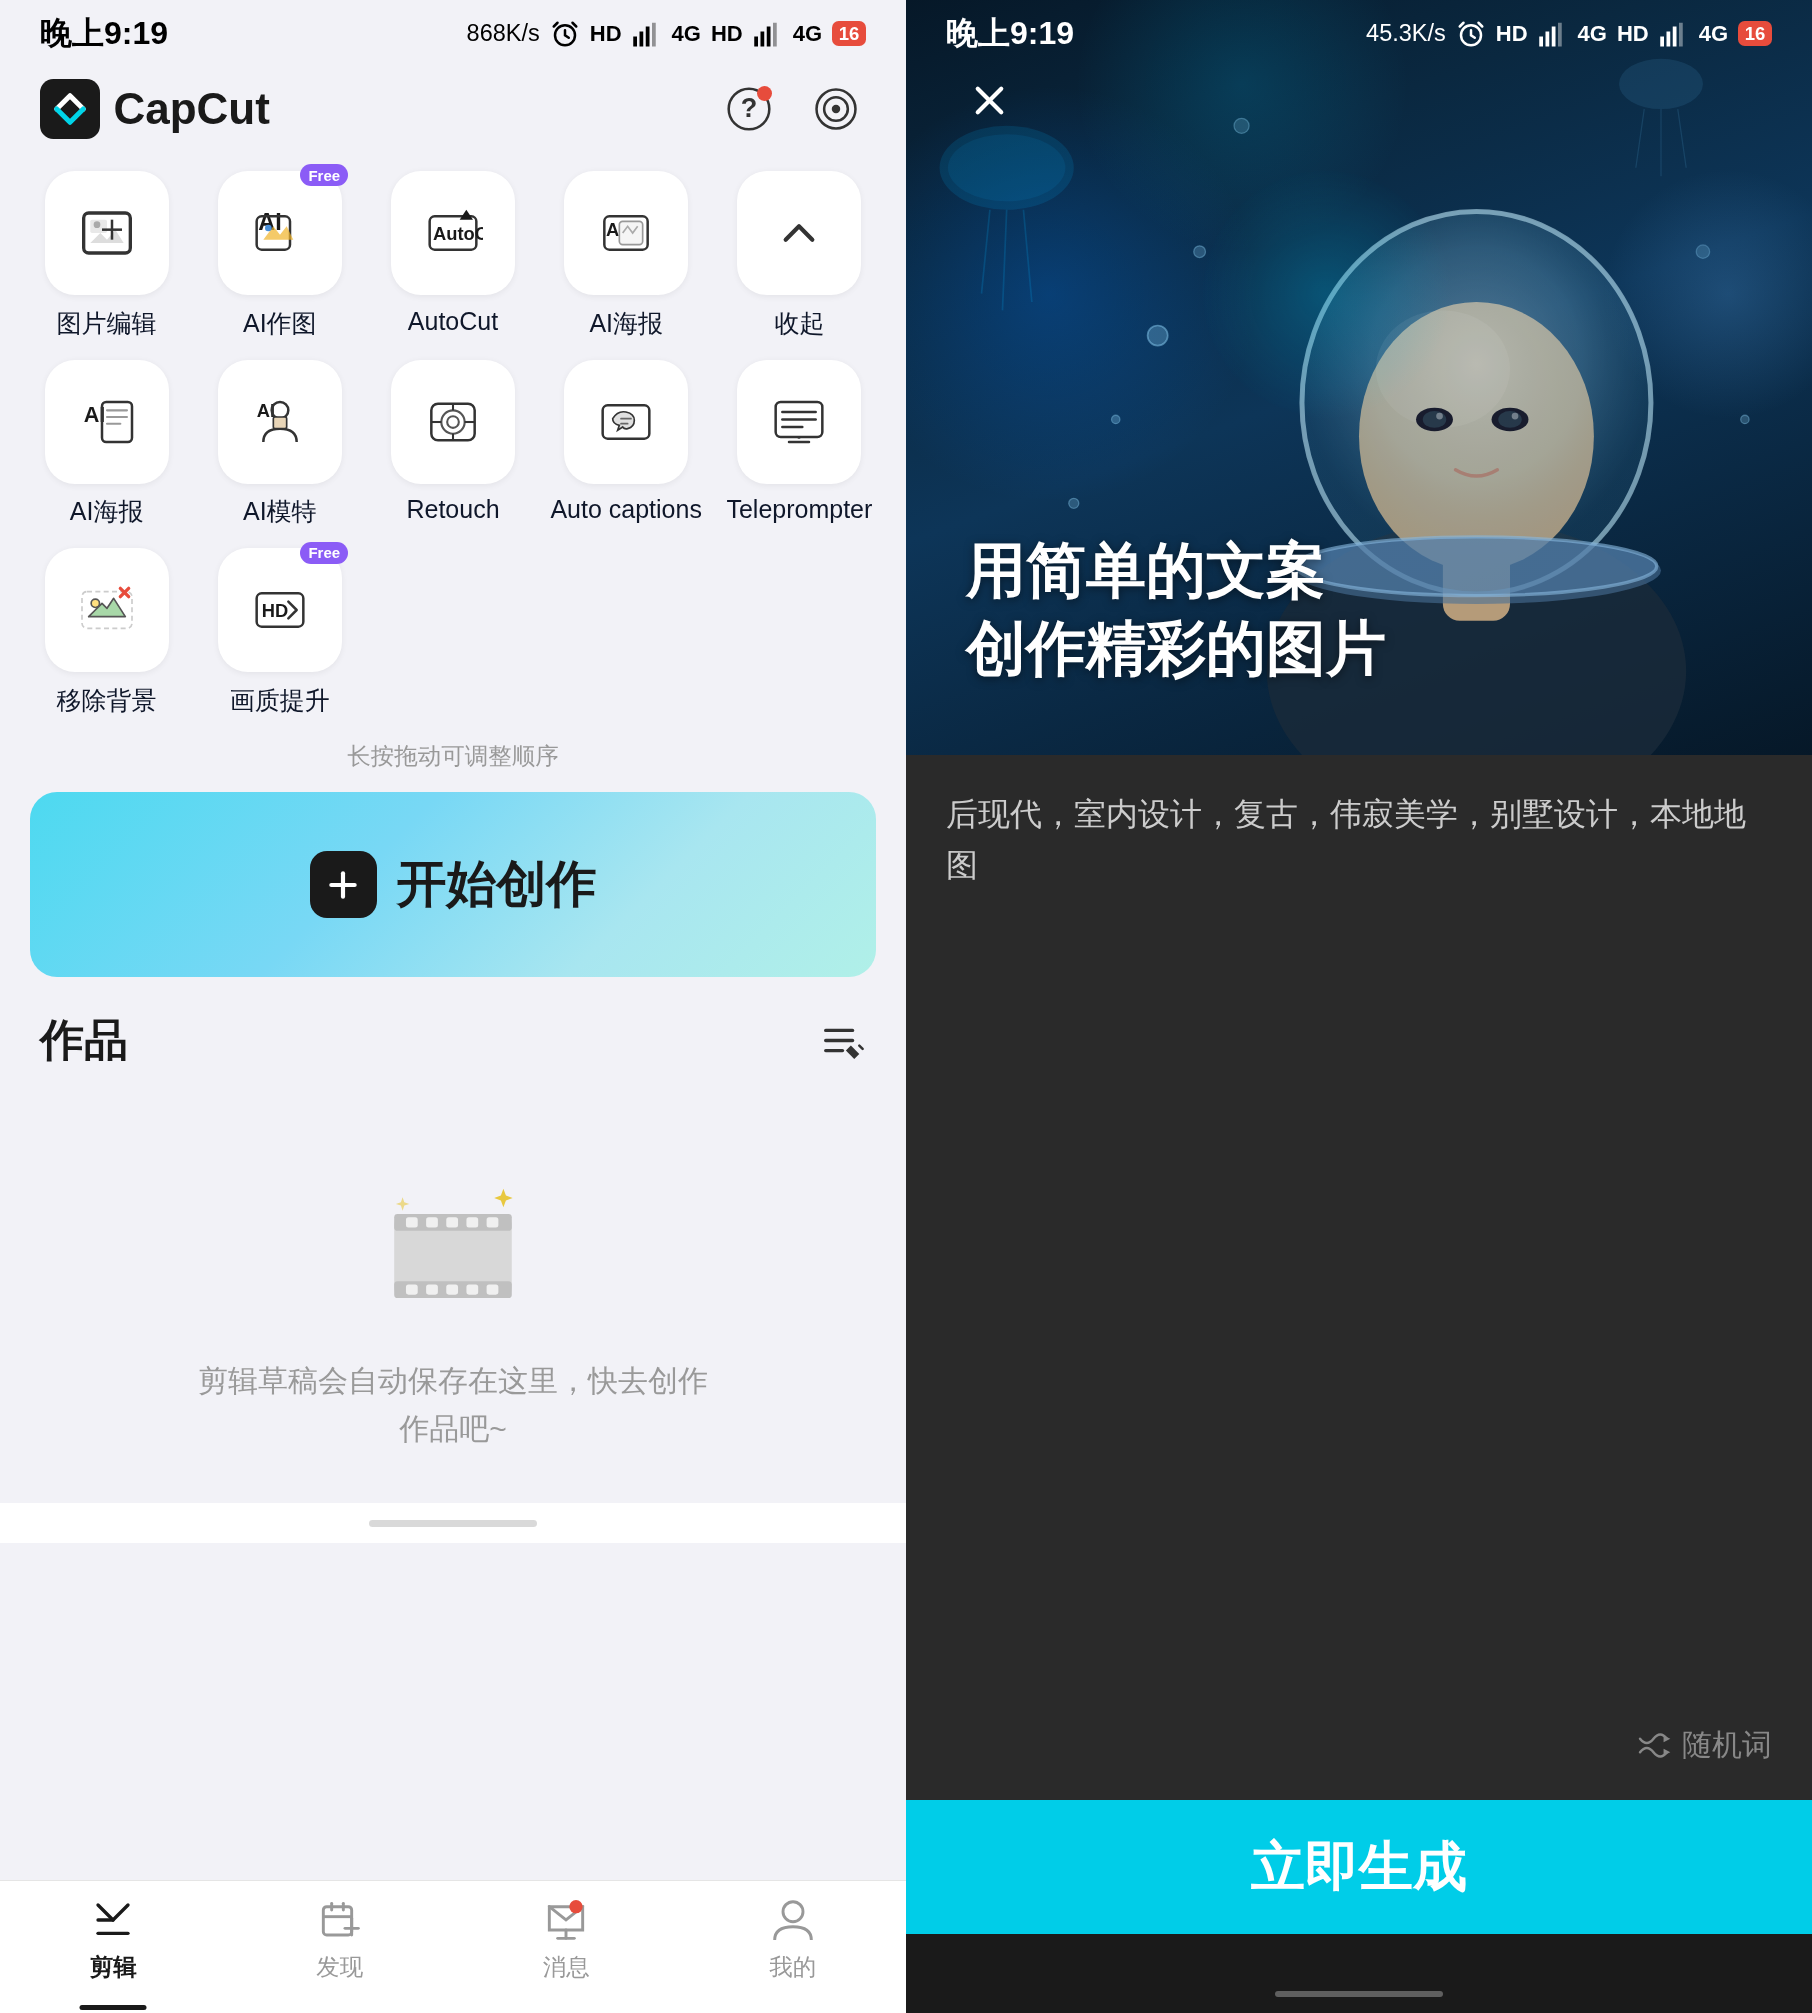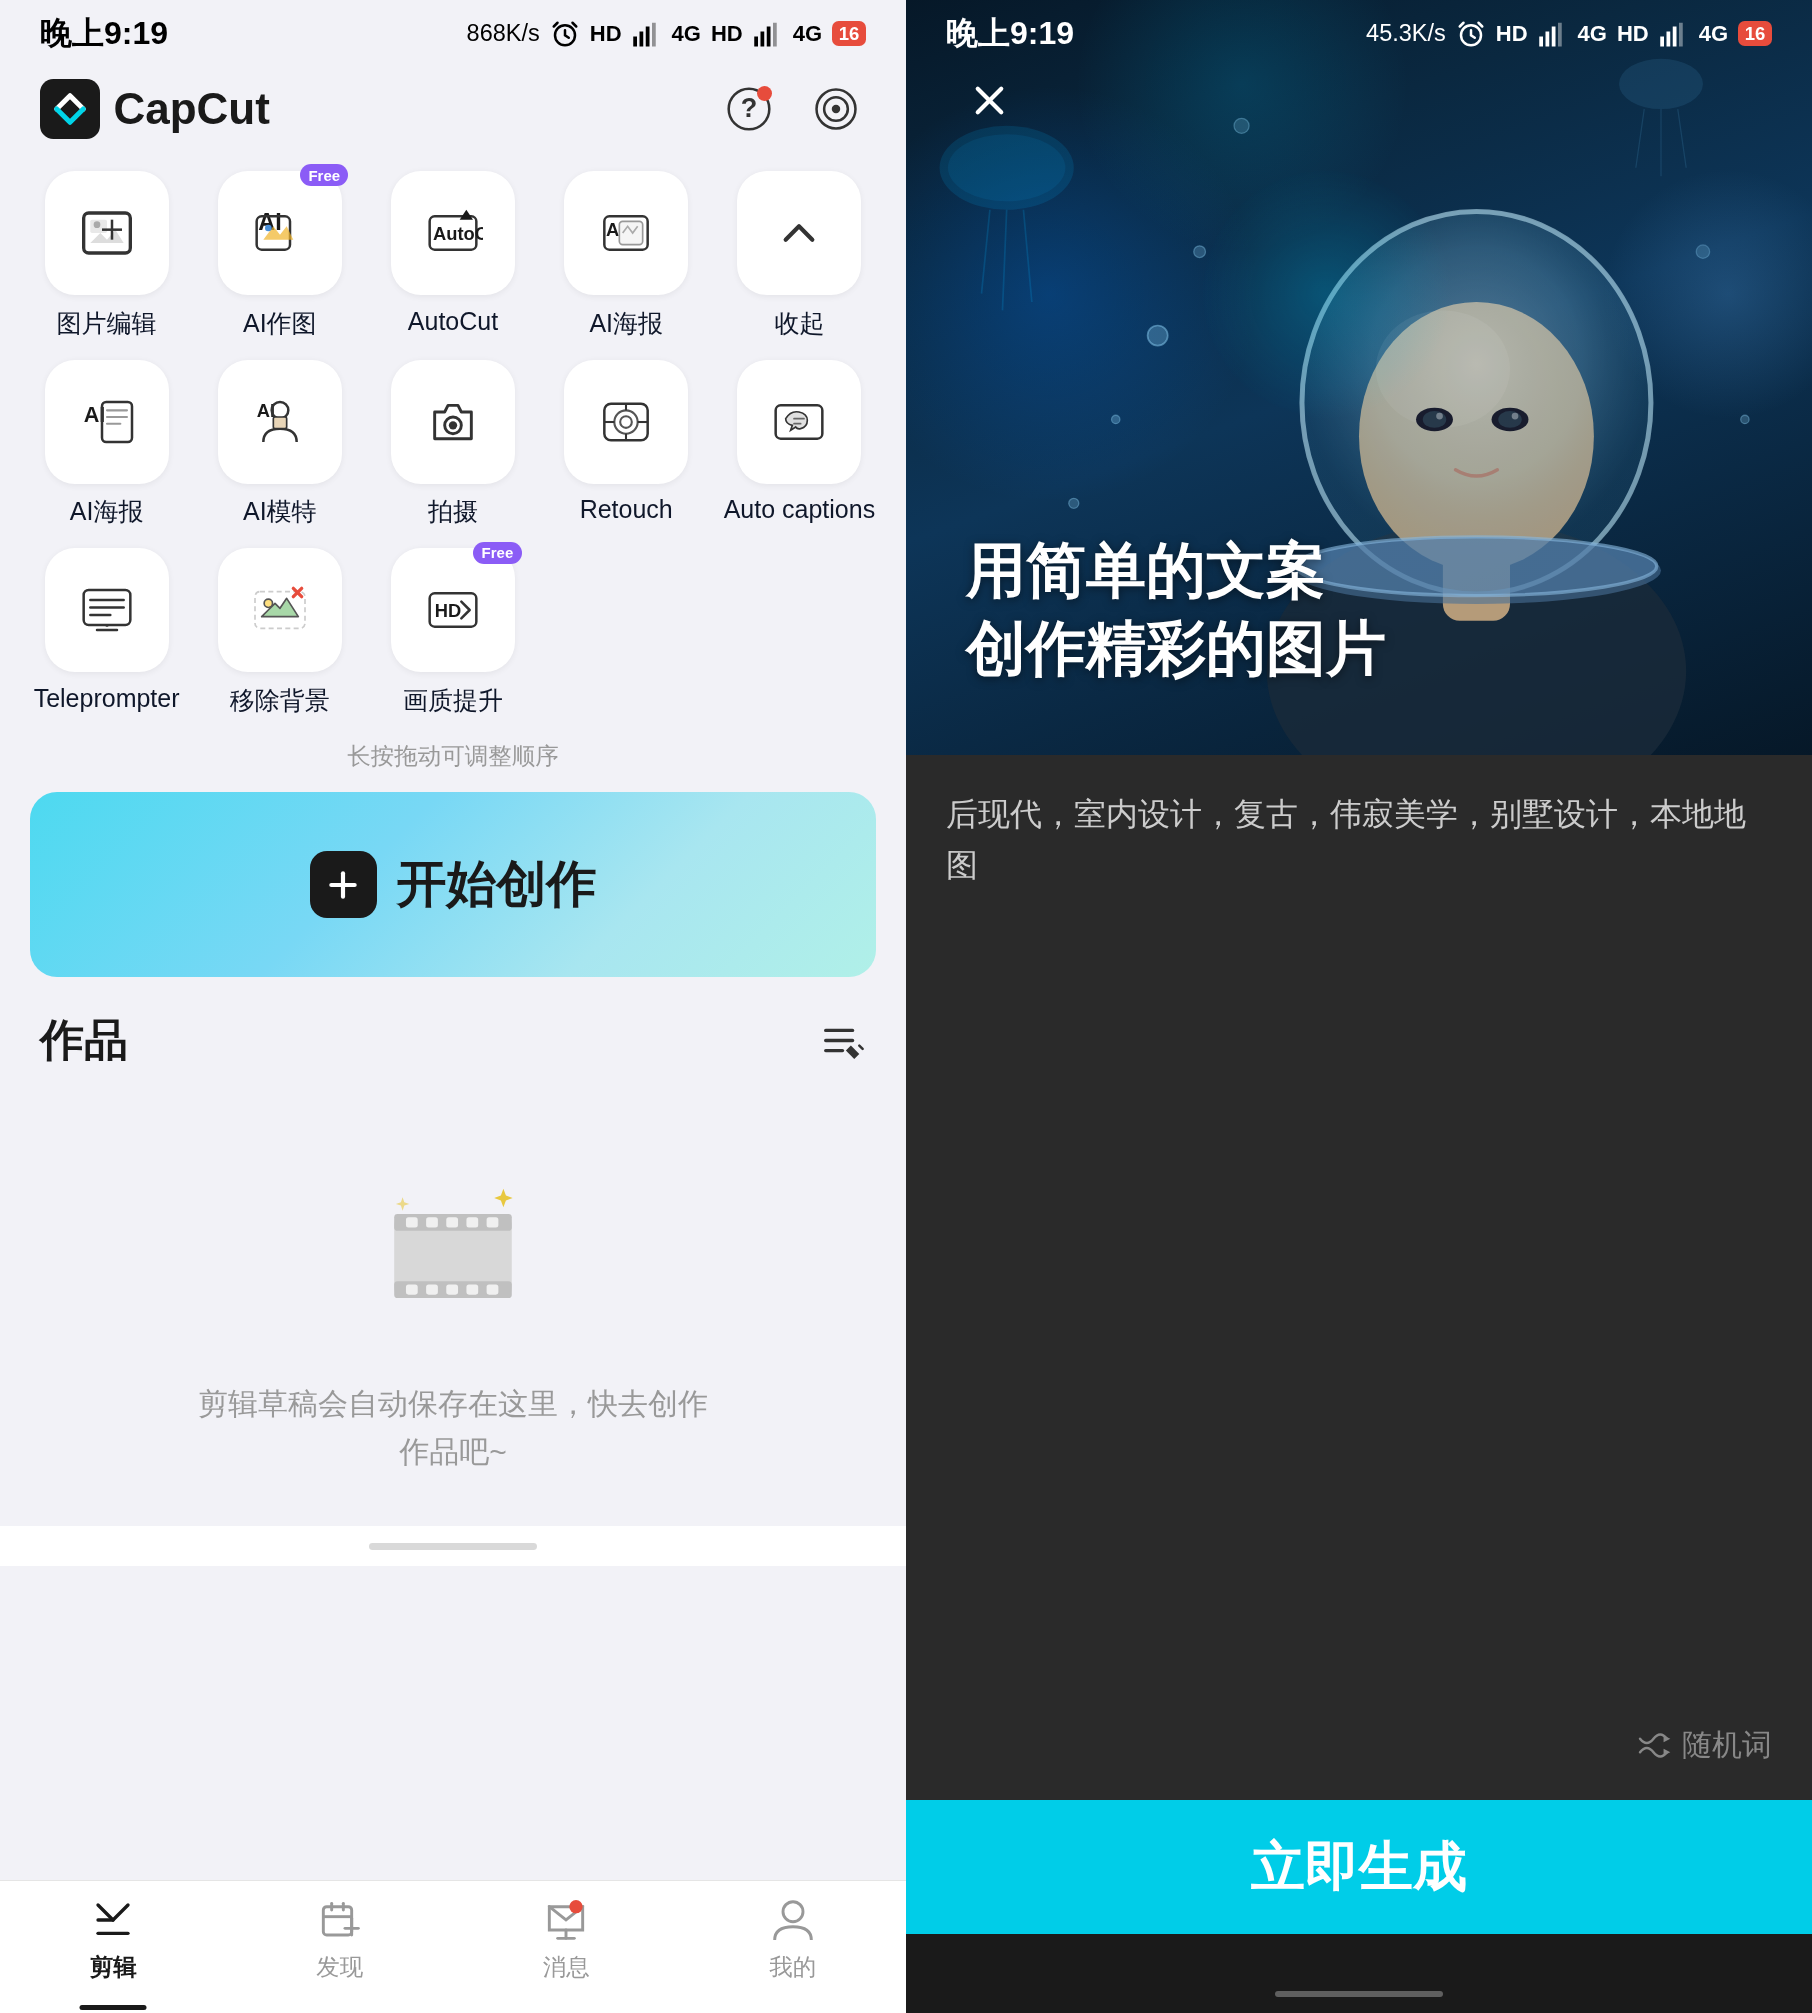--- a/index.html
+++ b/index.html
@@ -213,21 +213,21 @@
       justify-content: center;
     }
 
     
     .empty-state {
       display: flex;
       flex-direction: column;
       align-items: center;
       justify-content: center;
       padding: 50px 0;
-      gap: 40px;
+      gap: 17px;
     }
     .empty-text {
       font-size: 30px;
       color: #999;
       text-align: center;
       line-height: 1.6;
     }
 
     
     .bottom-nav {
@@ -575,30 +575,20 @@
     <div class="tool-item">
       <div class="tool-icon-box">
         <svg viewBox="0 0 72 72">
           <text x="8" y="30" font-size="22" font-weight="800" fill="#1a1a1a">AI</text>
           <circle cx="36" cy="22" r="10" stroke="#333" stroke-width="3" fill="none"></circle>
           <path d="M16 60 Q16 44 36 44 Q56 44 56 60" stroke="#333" stroke-width="3" fill="none"></path>
           <rect x="28" y="30" width="16" height="14" rx="2" fill="#e8d5b7" stroke="#333" stroke-width="2"></rect>
         </svg>
       </div>
       <span class="tool-label">AI模特</span>
-    </div>
-    <div class="tool-item">
-      <div class="tool-icon-box">
-        <svg viewBox="0 0 72 72">
-          <path d="M14 24 L14 56 L58 56 L58 24 L46 24 L42 16 L30 16 L26 24Z" stroke="#333" stroke-width="3.5" fill="none" stroke-linejoin="round"></path>
-          <circle cx="36" cy="40" r="10" stroke="#333" stroke-width="3.5" fill="none"></circle>
-          <circle cx="36" cy="40" r="5" fill="#333"></circle>
-        </svg>
-      </div>
-      <span class="tool-label">拍摄</span>
     </div>
     <div class="tool-item">
       <div class="tool-icon-box">
         <svg viewBox="0 0 72 72">
           <rect x="10" y="14" width="52" height="44" rx="8" stroke="#333" stroke-width="3" fill="none"></rect>
           <circle cx="36" cy="36" r="14" stroke="#555" stroke-width="2.5" fill="none"></circle>
           <circle cx="36" cy="36" r="7" stroke="#555" stroke-width="2.5" fill="none"></circle>
           <line x1="10" y1="36" x2="22" y2="36" stroke="#333" stroke-width="2.5"></line>
           <line x1="50" y1="36" x2="62" y2="36" stroke="#333" stroke-width="2.5"></line>
           <line x1="36" y1="14" x2="36" y2="22" stroke="#333" stroke-width="2.5"></line>

